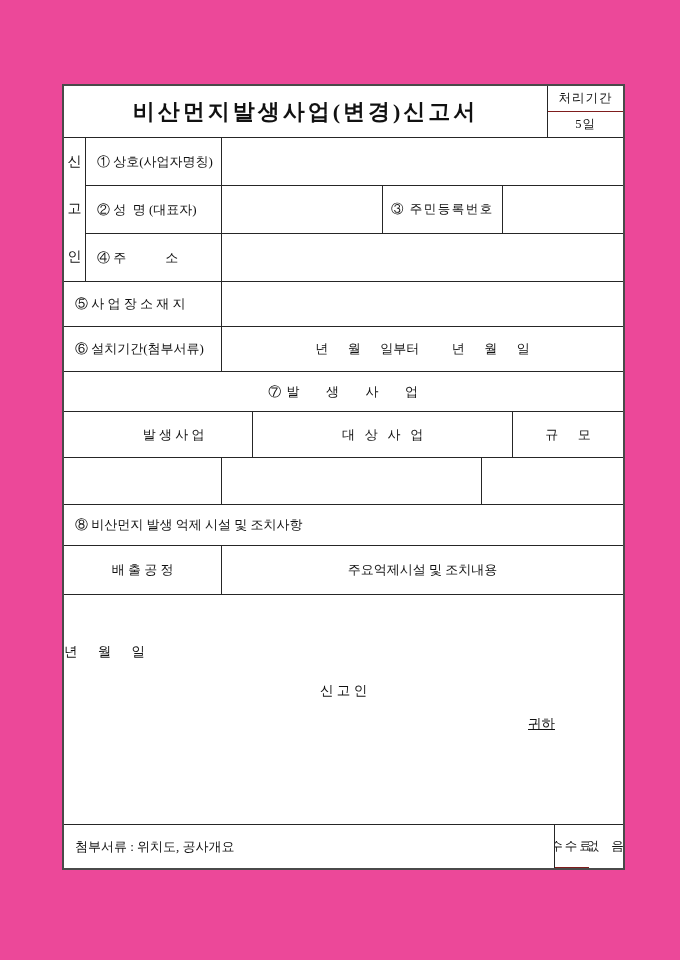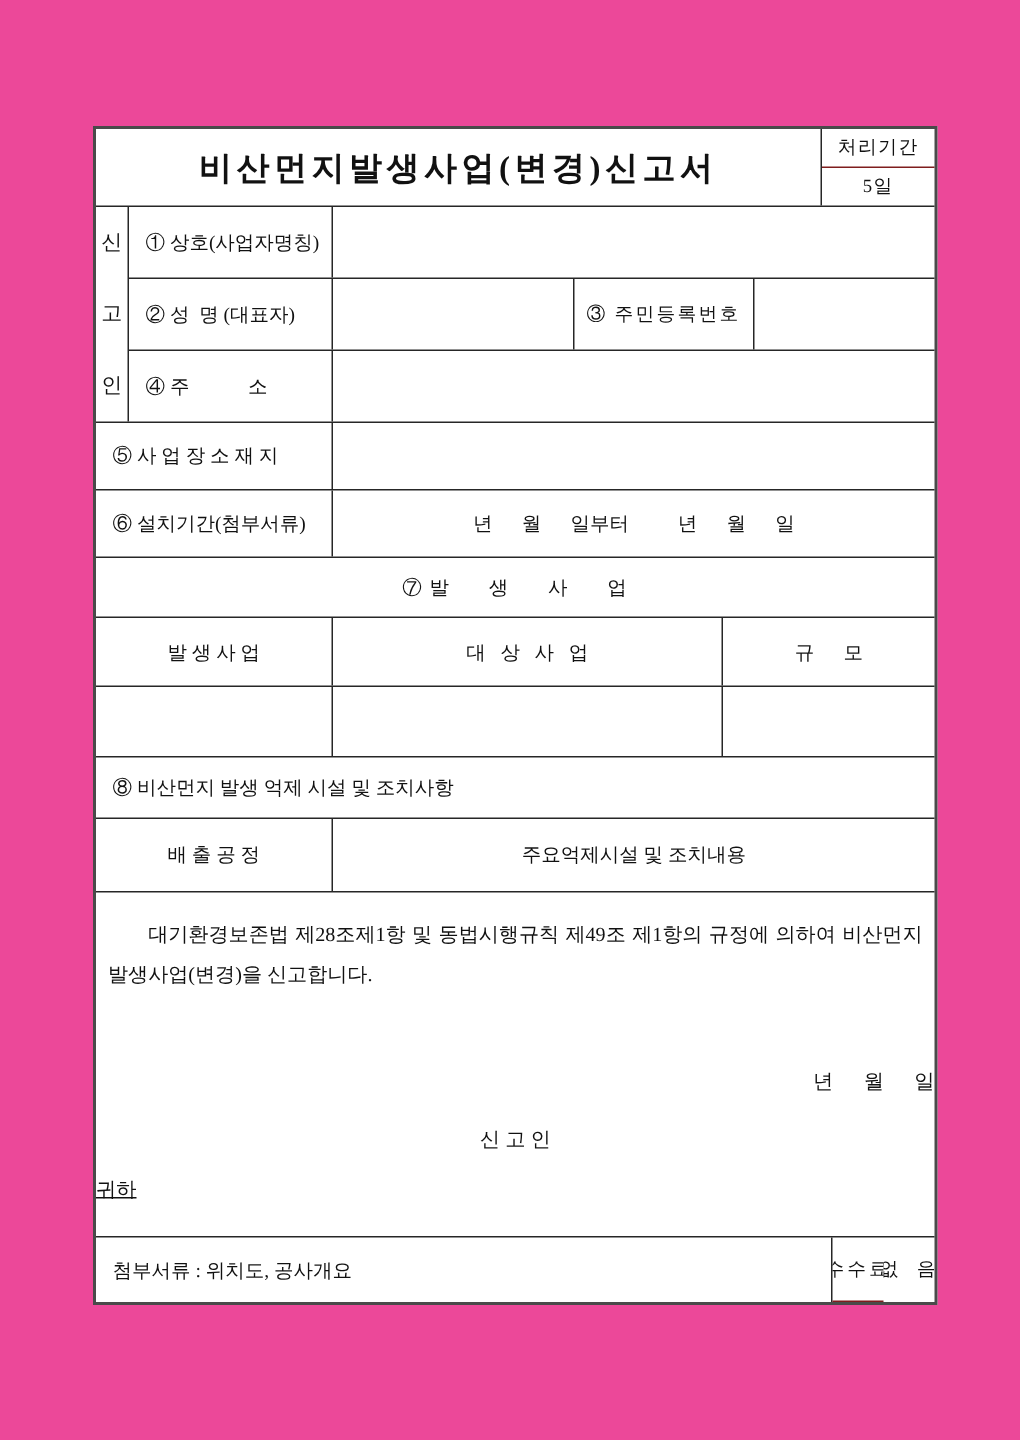--- a/index.html
+++ b/index.html
@@ -45,36 +45,36 @@
   .w120 { width:120px; }
   .grow { flex:1; }
   .rrn-label { font-size:12.5px; letter-spacing:1.5px; padding-left:8px; }
 
   
   .h45 { height:45px; }
   .label-wide { width:158px; }
 
   
   .h40 { height:40px; }
-  .h46 { height:46px; }
+  .h46 { height:46px;padding-left:31px; }
   .h47 { height:47px; }
   .h41 { height:41px;justify-content:center; }
   .h49 { height:49px; }
   .w260 { width:260px; }
   .sec-head { letter-spacing:1px; }
 
   
   .decl { height:230px; flex-direction:column; align-items:stretch;
           display:flex; box-sizing:border-box; border-bottom:1px solid #262626; }
   .statement { margin:14px 8px 0 8px; font-size:13.4px; line-height:2.05;
                text-indent:2em; text-align:justify; }
-  .date-line { margin-top:48px; text-align:right; padding-left:210px;
+  .date-line { margin-top:48px; text-align:left; 
                font-size:13.5px; white-space:pre; }
   .declarant-line { margin-top:21px; text-align:center; font-size:13.5px; white-space:pre; }
-  .recipient-line { margin-top:15px; text-align:left; padding-right:46px;
+  .recipient-line { margin-top:15px; text-align:right; padding-right:68px;
                     font-size:13.5px; white-space:pre;text-decoration:underline; }
 
   
   .footer-row { height:43px; }
   .fee-box { width:68px; display:flex; }
   .fee-cell { flex:1; font-size:12.5px; justify-content:center; letter-spacing:2px; }
 </style>
 </head>
 <body>
 
@@ -144,21 +144,20 @@
     <div class="row h41">
       <div class="cell grow padl">⑧ 비산먼지 발생 억제 시설 및 조치사항</div>
     </div>
 
     <div class="row h49">
       <div class="cell label-wide br center">배 출 공 정</div>
       <div class="cell grow center">주요억제시설 및 조치내용</div>
     </div>
 
     <div class="decl">
-      <div class="statement">대기환경보존법 제28조제1항 및 동법시행규칙 제49조 제1항의 규정에 의하여 비산먼지 발생사업(변경)을 신고합니다.</div>
       <div class="date-line">년      월      일</div>
       <div class="declarant-line">신 고 인</div>
       <div class="recipient-line">귀하</div>
     </div>
 
     <div class="row footer-row last">
       <div class="cell grow br padl">첨부서류 : 위치도, 공사개요</div>
       <div class="fee-box">
         <div class="cell fee-cell bb">수수료</div>
         <div class="cell fee-cell">없  음</div>

